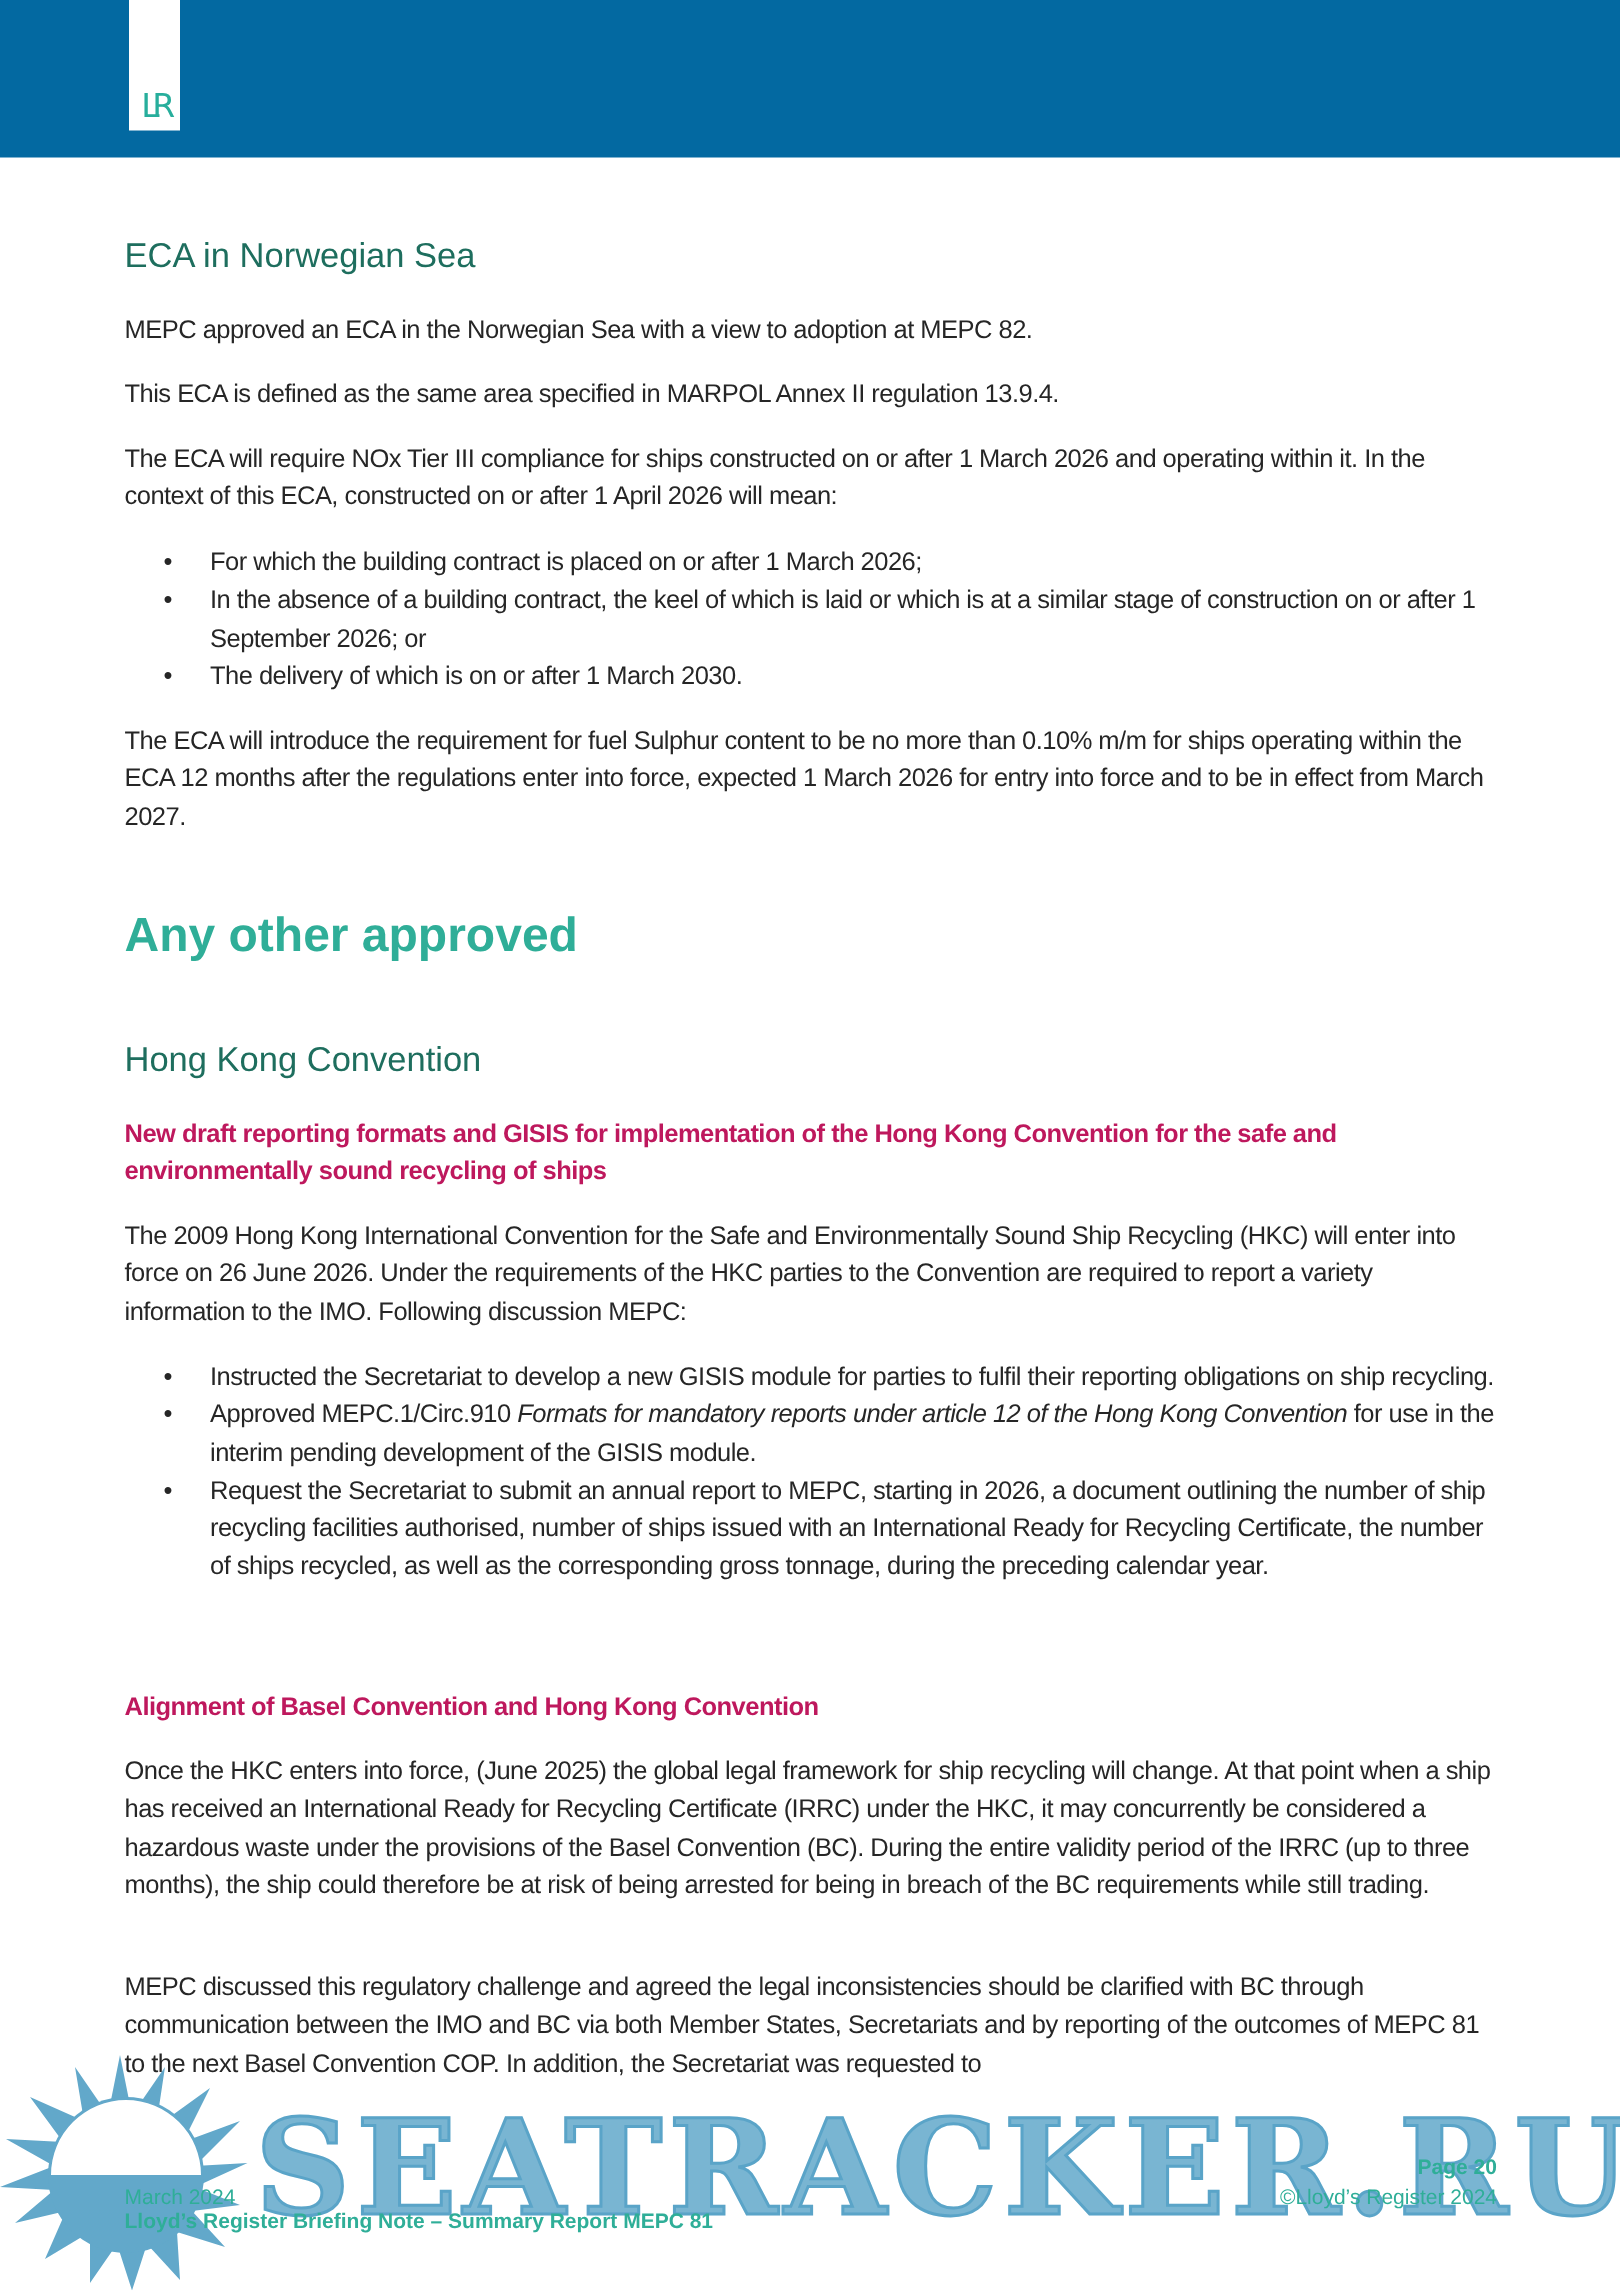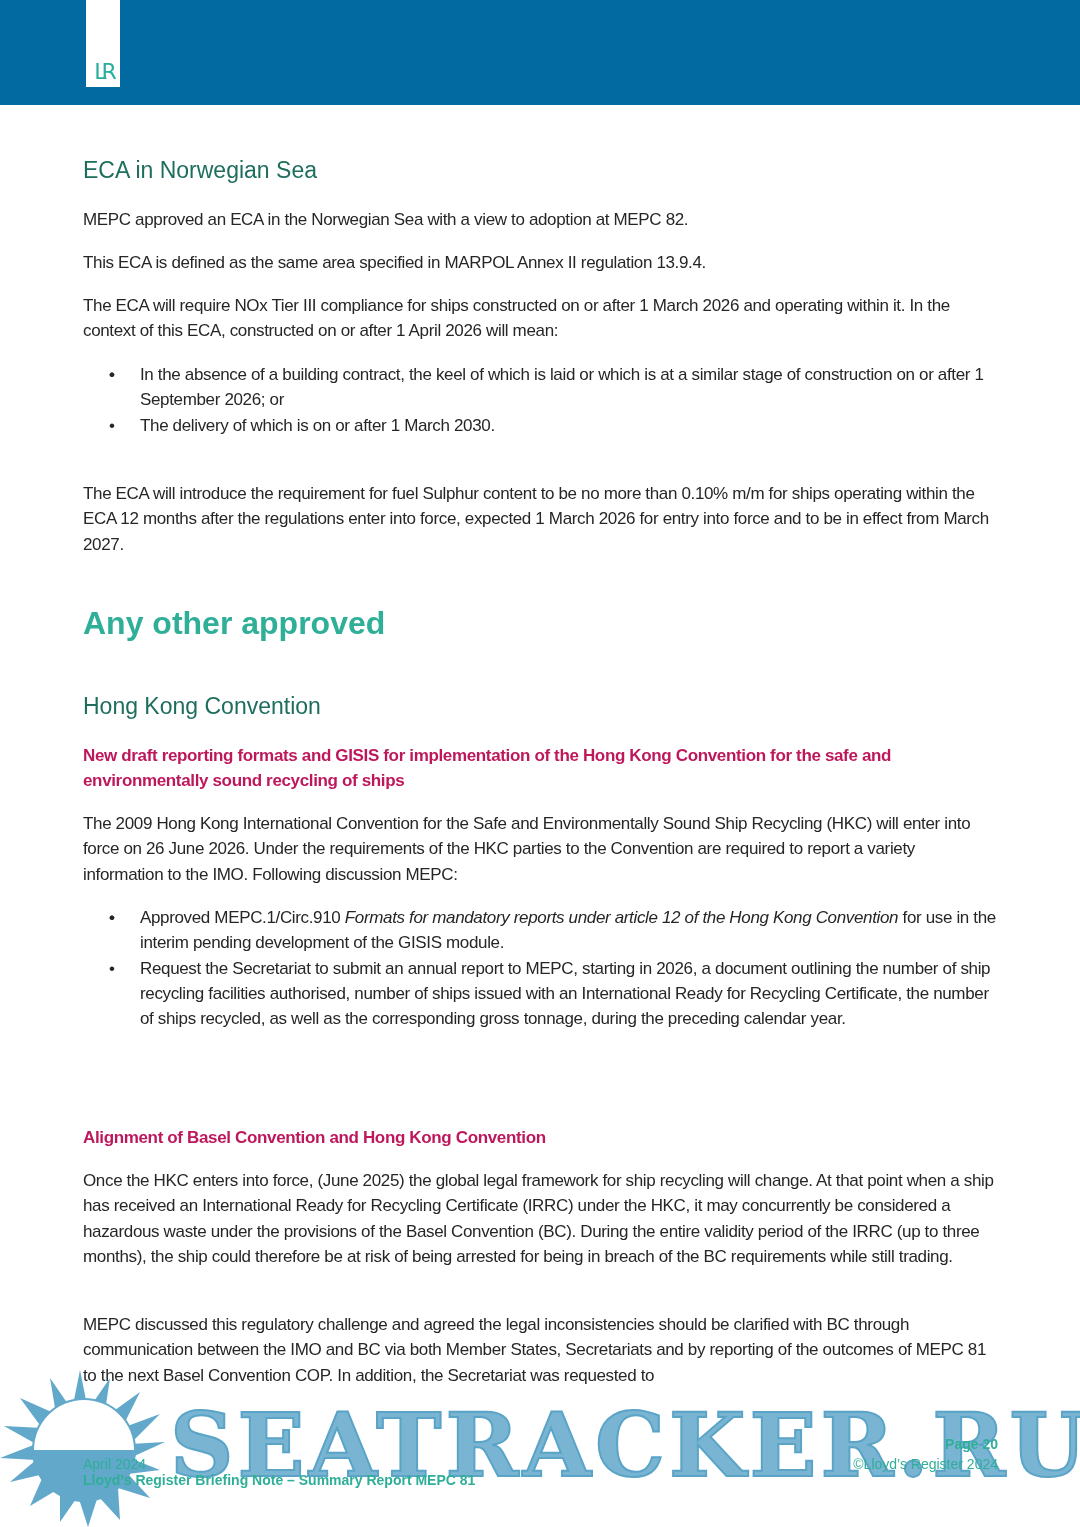--- a/index.html
+++ b/index.html
@@ -38,37 +38,37 @@
 </div>
 
 <div class="content">
   <div class="h2" style="top:156px">ECA in Norwegian Sea</div>
 
   <div class="p" style="top:207px">MEPC approved an ECA in the Norwegian Sea with a view to adoption at MEPC 82.</div>
   <div class="p" style="top:250px">This ECA is defined as the same area specified in MARPOL Annex II regulation 13.9.4.</div>
   <div class="p" style="top:293px">The ECA will require NOx Tier III compliance for ships constructed on or after 1 March 2026 and operating within it. In the context of this ECA, constructed on or after 1 April 2026 will mean:</div>
 
   <ul class="bl" style="top:362px">
-    <li><span class="dot">•</span></li>
+    <li><span class="dot">•</span><span>For which the building contract is placed on or after 1 March 2026;</span></li>
     <li><span class="dot">•</span><span>In the absence of a building contract, the keel of which is laid or which is at a similar stage of construction on or after 1 September 2026; or</span></li>
     <li><span class="dot">•</span><span>The delivery of which is on or after 1 March 2030.</span></li>
   </ul>
 
   <div class="p" style="top:481px">The ECA will introduce the requirement for fuel Sulphur content to be no more than 0.10% m/m for ships operating within the ECA 12 months after the regulations enter into force, expected 1 March 2026 for entry into force and to be in effect from March 2027.</div>
 
   <div class="h1" style="top:604px">Any other approved</div>
 
   <div class="h2" style="top:692px">Hong Kong Convention</div>
 
   <div class="p bold" style="top:743px">New draft reporting formats and GISIS for implementation of the Hong Kong Convention for the safe and environmentally sound recycling of ships</div>
 
   <div class="p" style="top:811px">The 2009 Hong Kong International Convention for the Safe and Environmentally Sound Ship Recycling (HKC) will enter into force on 26 June 2026. Under the requirements of the HKC parties to the Convention are required to report a variety information to the IMO. Following discussion MEPC:</div>
 
   <ul class="bl" style="top:905px">
-    <li><span class="dot">•</span></li>
+    <li><span class="dot">•</span><span>Instructed the Secretariat to develop a new GISIS module for parties to fulfil their reporting obligations on ship recycling.</span></li>
     <li><span class="dot">•</span><span>Approved MEPC.1/Circ.910 </span><em>Formats for mandatory reports under article 12 of the Hong Kong Convention</em><span> for use in the interim pending development of the GISIS module.</span></li>
     <li><span class="dot">•</span><span>Request the Secretariat to submit an annual report to MEPC, starting in 2026, a document outlining the number of ship recycling facilities authorised, number of ships issued with an International Ready for Recycling Certificate, the number of ships recycled, as well as the corresponding gross tonnage, during the preceding calendar year.</span></li>
   </ul>
 
   <div class="p bold" style="top:1125px">Alignment of Basel Convention and Hong Kong Convention</div>
 
   <div class="p" style="top:1168px">Once the HKC enters into force, (June 2025) the global legal framework for ship recycling will change. At that point when a ship has received an International Ready for Recycling Certificate (IRRC) under the HKC, it may concurrently be considered a hazardous waste under the provisions of the Basel Convention (BC). During the entire validity period of the IRRC (up to three months), the ship could therefore be at risk of being arrested for being in breach of the BC requirements while still trading.</div>
 
   <div class="p" style="top:1312px">MEPC discussed this regulatory challenge and agreed the legal inconsistencies should be clarified with BC through communication between the IMO and BC via both Member States, Secretariats and by reporting of the outcomes of MEPC 81 to the next Basel Convention COP. In addition, the Secretariat was requested to</div>
 </div>
@@ -77,16 +77,16 @@
   <g fill="#62a8ca">
     <polygon points="80,0 88,40 110,8 104,48 140,22 122,58 160,44 130,74 165,72 130,88 160,100 128,104 150,128 118,118 120,150 98,126 88,157 78,126 60,152 60,118 30,136 44,104 10,112 36,90 0,88 36,74 4,56 42,58 20,28 56,44 50,8 72,40"></polygon>
     <circle cx="84" cy="80" r="52"></circle>
   </g>
   <path d="M34,80 A50,50 0 0 1 134,80 Z" fill="#ffffff"></path>
 </svg>
 <div class="wm-text">SEATRACKER.RU</div>
 
 <div class="footer">
   <div class="foot-title">Lloyd’s Register Briefing Note – Summary Report MEPC 81</div>
-  <div class="foot-date">April 2024</div>
+  <div class="foot-date">March 2024</div>
   <div class="foot-page">Page 20</div>
   <div class="foot-copy">©Lloyd’s Register 2024</div>
 </div>
 
 </body></html>

